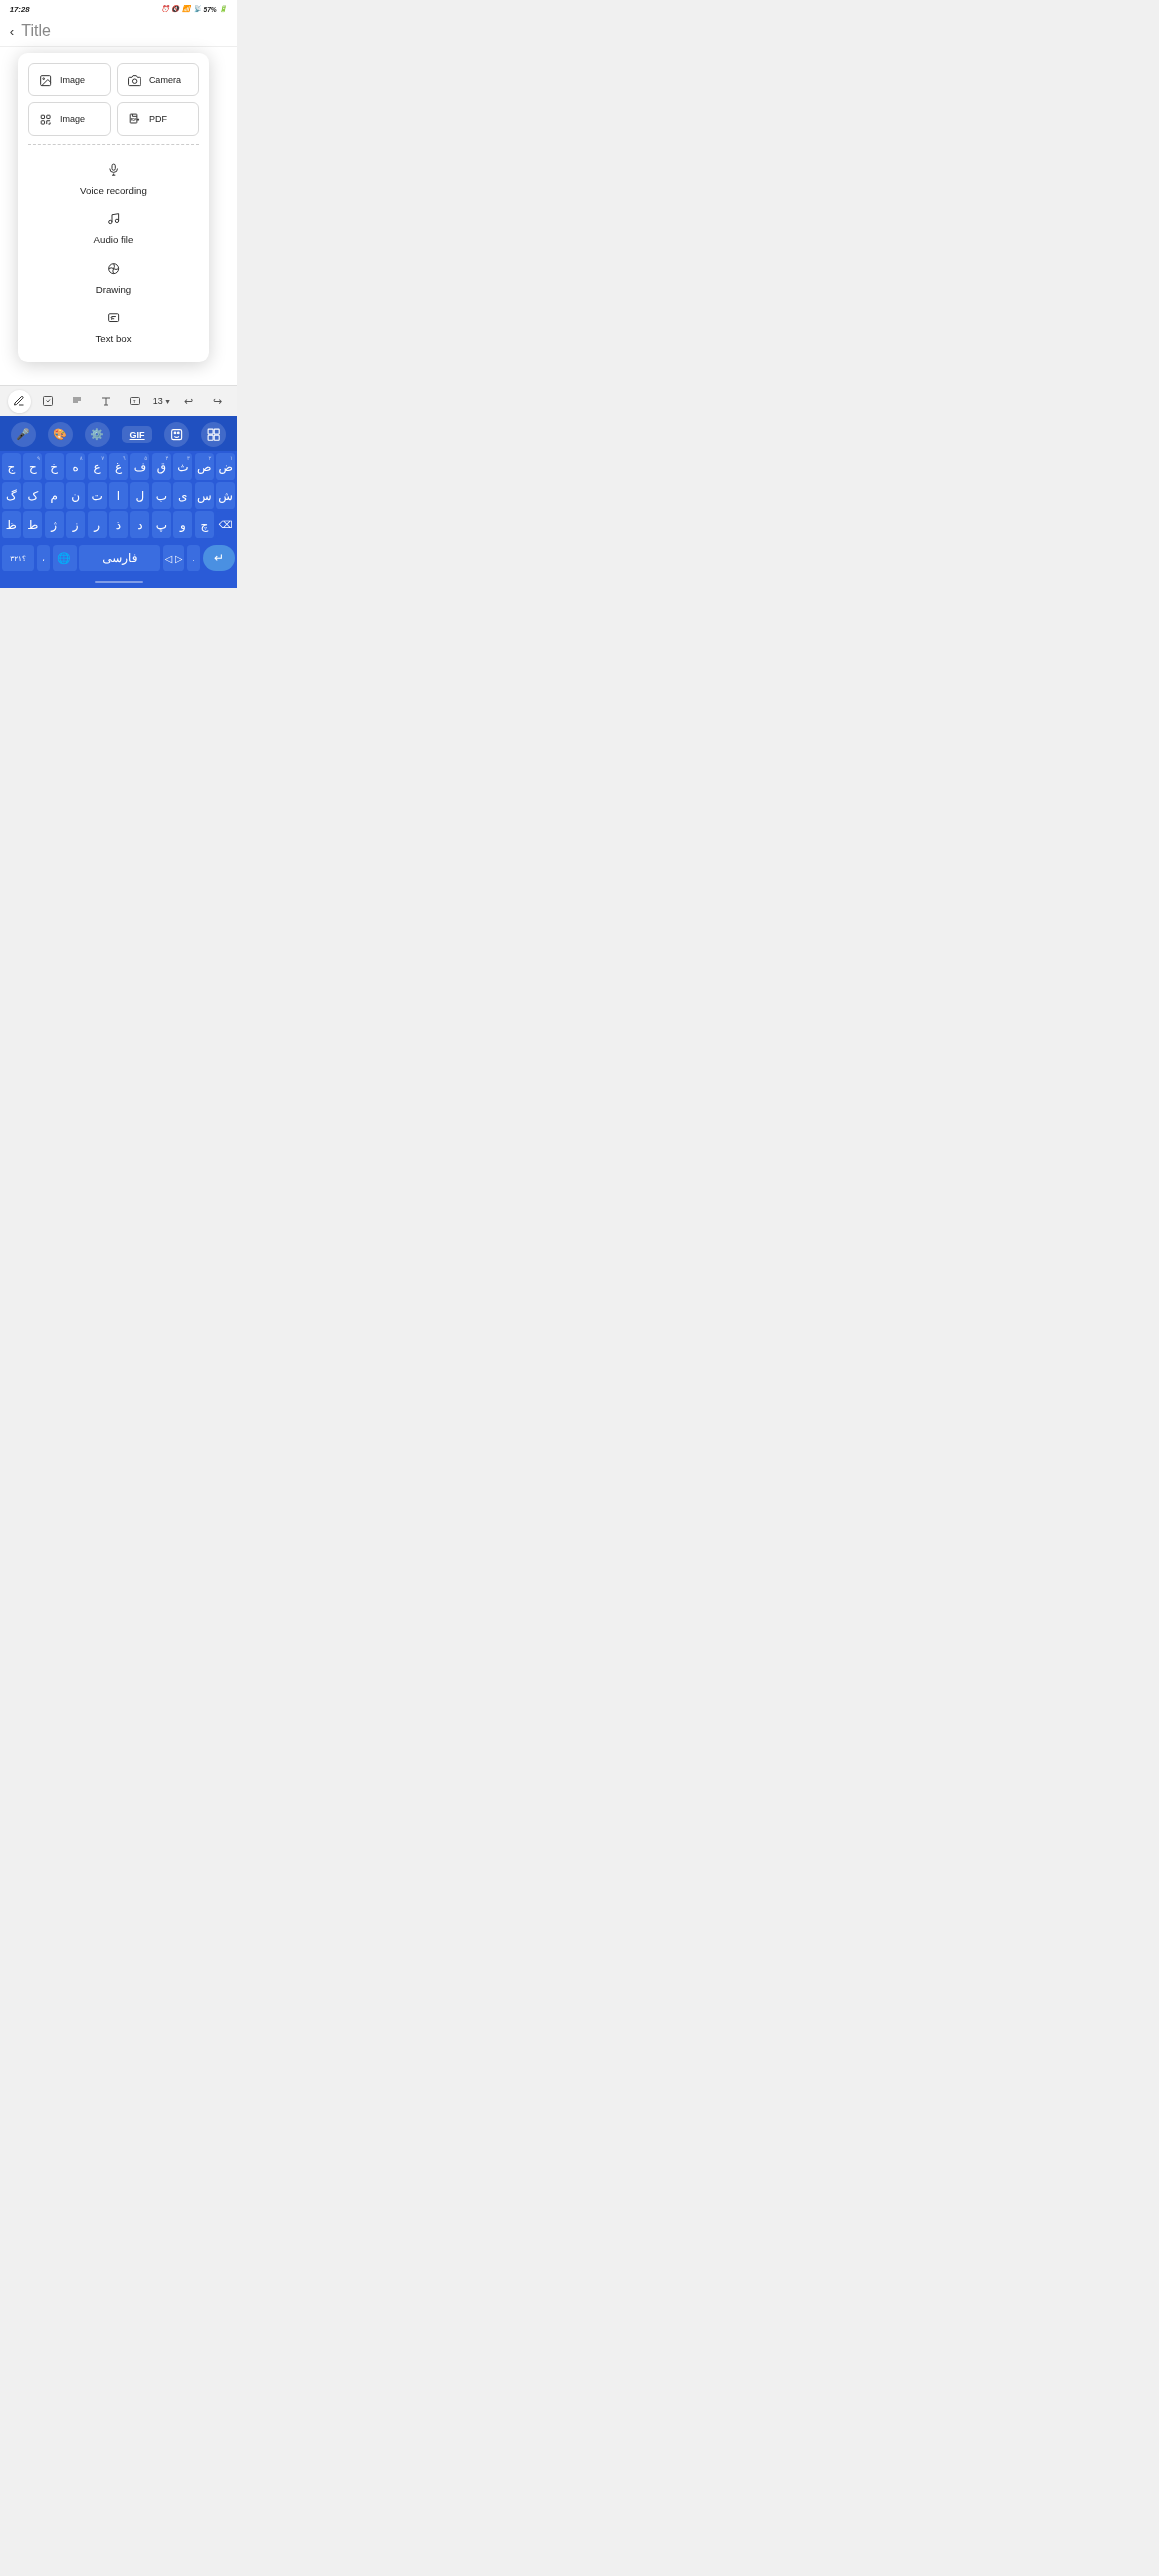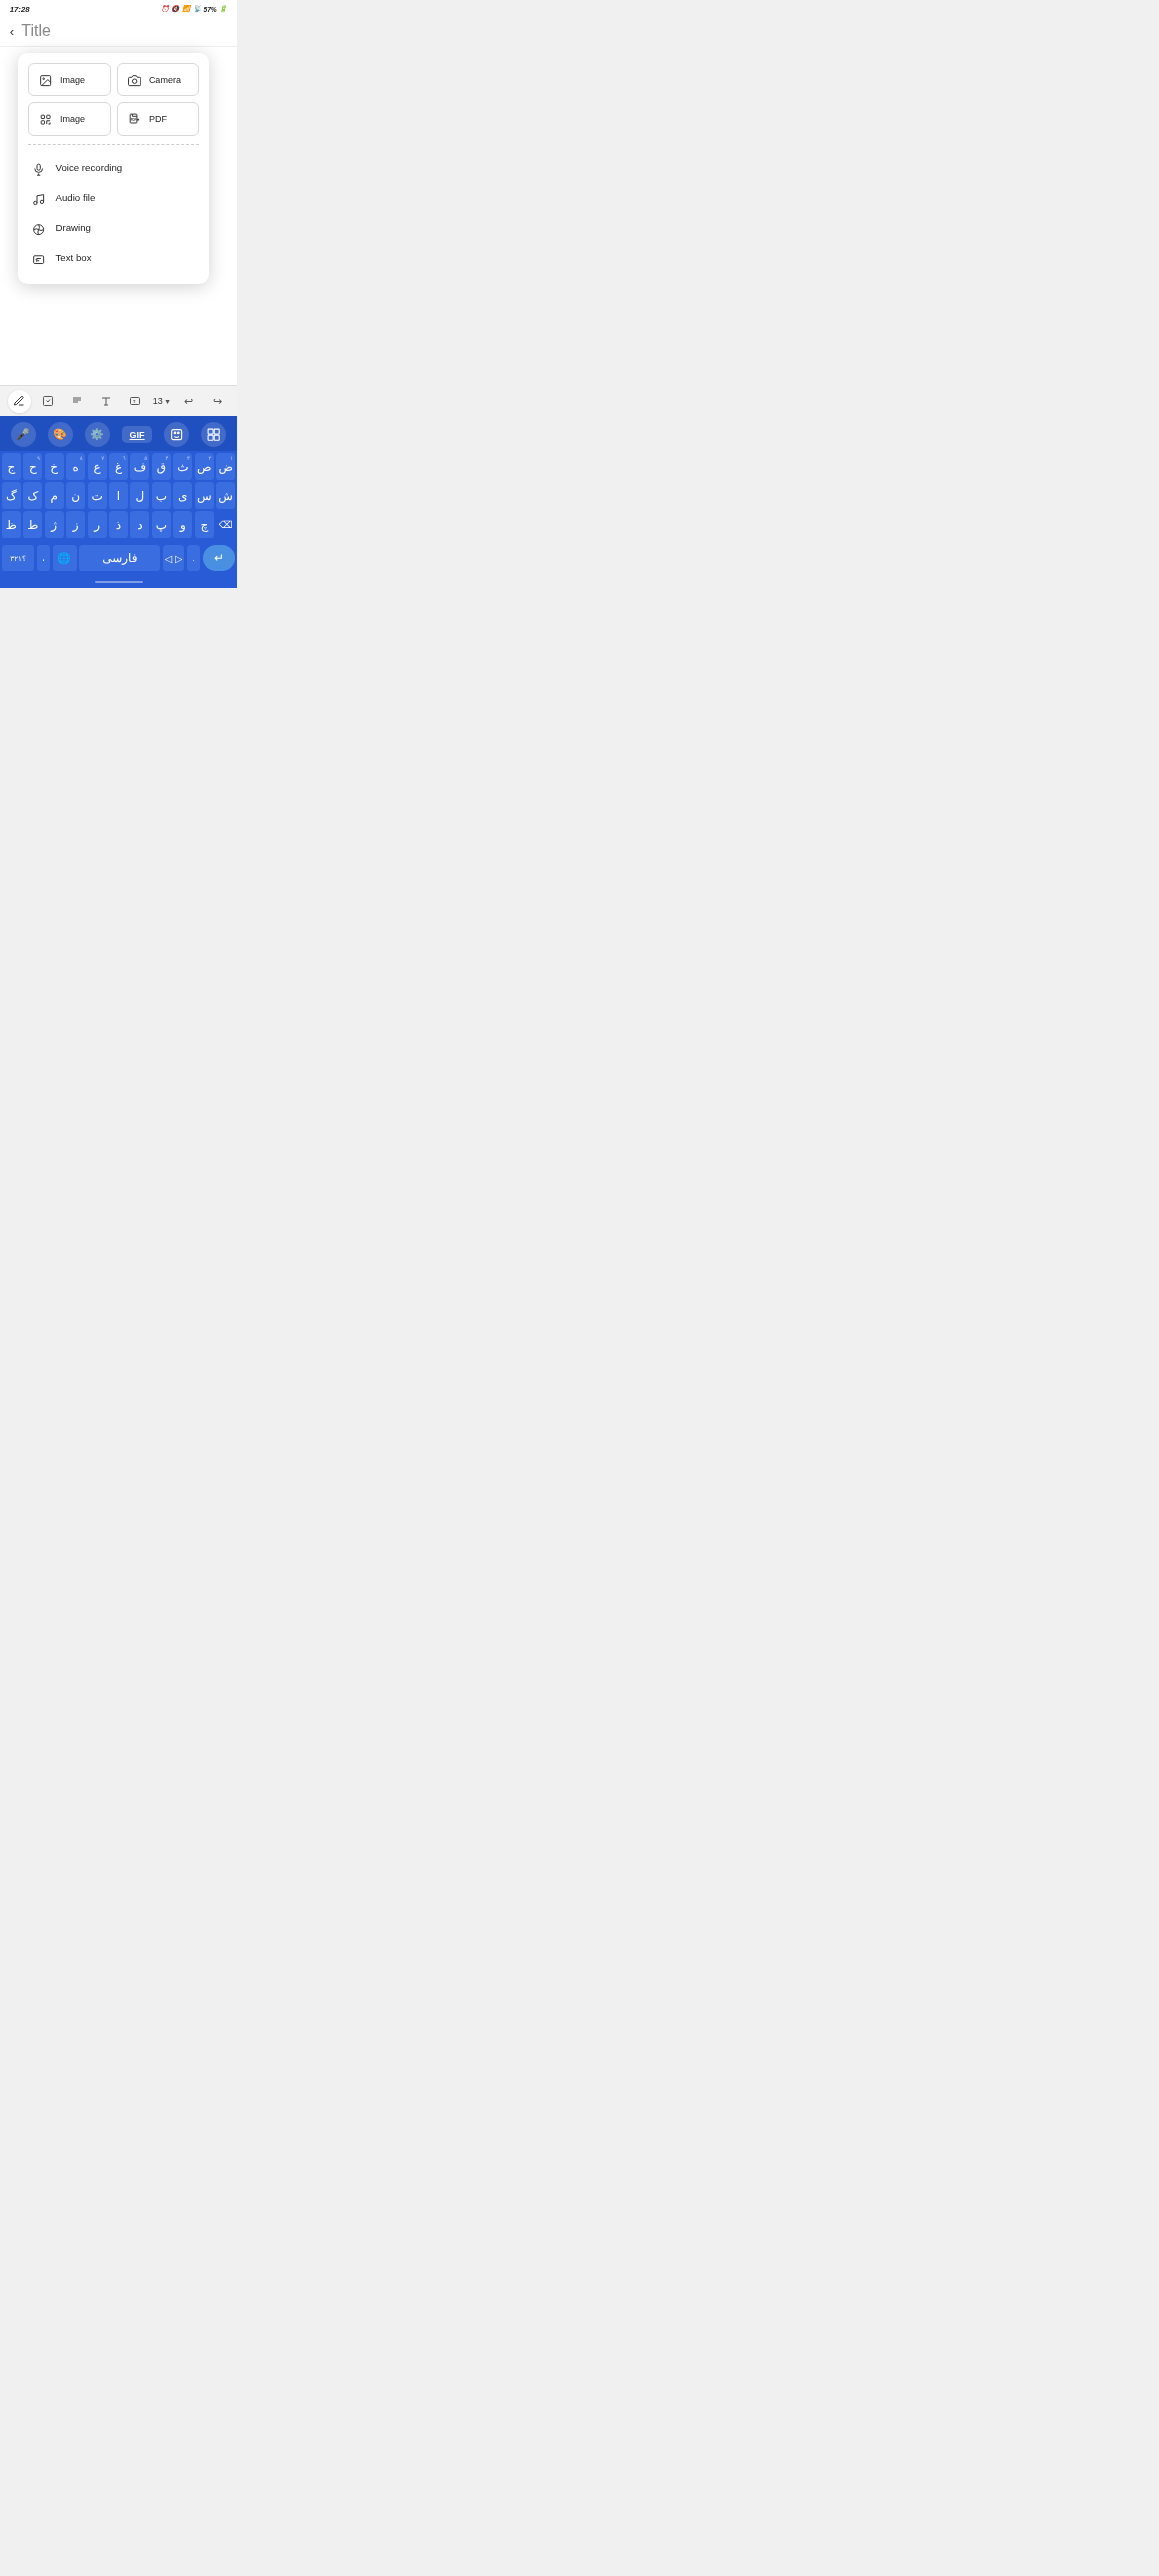--- a/index.html
+++ b/index.html
@@ -111,24 +111,26 @@
     }
 
     .menu-list {
       display: flex;
       flex-direction: column;
       gap: 0;
     }
 
     .menu-list-item {
       display: flex;
+      align-items: center;
       gap: 8.5px;
       padding: 7.8px 3.6px;
       cursor: pointer;
       border-radius: 4.8px;
+      flex-direction: column;
     }
 
     .menu-list-icon {
       font-size: 12px;
       color: #333;
       width: 15.7px;
       text-align: center;
     }
 
     .menu-list-label {

